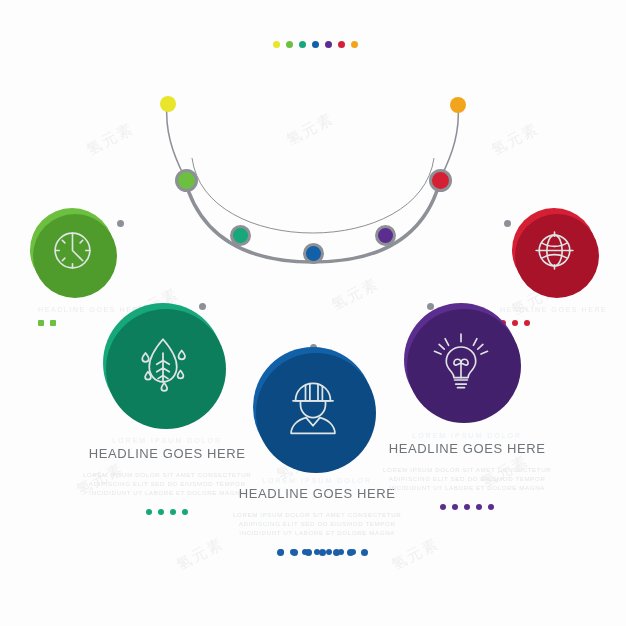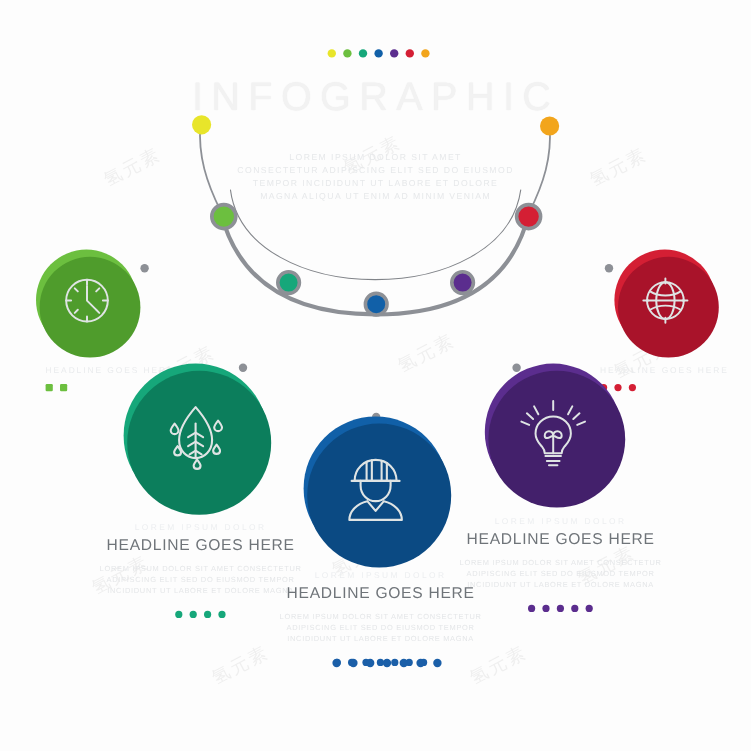--- a/index.html
+++ b/index.html
@@ -116,29 +116,20 @@
   <div class="dotrow" id="top-dot-row">
       <span class="dot" style="background: rgb(232, 229, 42);"></span>
       <span class="dot" style="background: rgb(108, 191, 63);"></span>
       <span class="dot" style="background: rgb(22, 167, 122);"></span>
       <span class="dot" style="background: rgb(17, 96, 168);"></span>
       <span class="dot" style="background: rgb(91, 45, 142);"></span>
       <span class="dot" style="background: rgb(212, 31, 52);"></span>
       <span class="dot" style="background: rgb(242, 165, 28);"></span>
     </div>
 
-  <div id="header">
-    <div id="title">INFOGRAPHIC</div>
-    <div id="subtitle">
-        <div>LOREM IPSUM DOLOR SIT AMET</div>
-        <div>CONSECTETUR ADIPISCING ELIT SED DO EIUSMOD</div>
-        <div>TEMPOR INCIDIDUNT UT LABORE ET DOLORE</div>
-        <div>MAGNA ALIQUA UT ENIM AD MINIM VENIAM</div>
-      </div>
-  </div>
 
   <svg id="connector" viewBox="0 0 626 626" width="626" height="626">
 
     <path d="M192 158 C 205 258, 420 258, 434 158" fill="none" stroke="#6b6f74" stroke-width="0.9" opacity="0.85"></path>
 
     <path d="M167 104 C 165 130, 172 152, 184 176" fill="none" stroke="#8d9096" stroke-width="1.5"></path>
 
     <path d="M458 105 C 460 131, 453 153, 441 177" fill="none" stroke="#8d9096" stroke-width="1.5"></path>
 
     <path d="M184 177 C 200 240, 250 262, 313 262 C 376 262, 426 240, 441 177" fill="none" stroke="#8d9096" stroke-width="3.4" stroke-linecap="round"></path>

